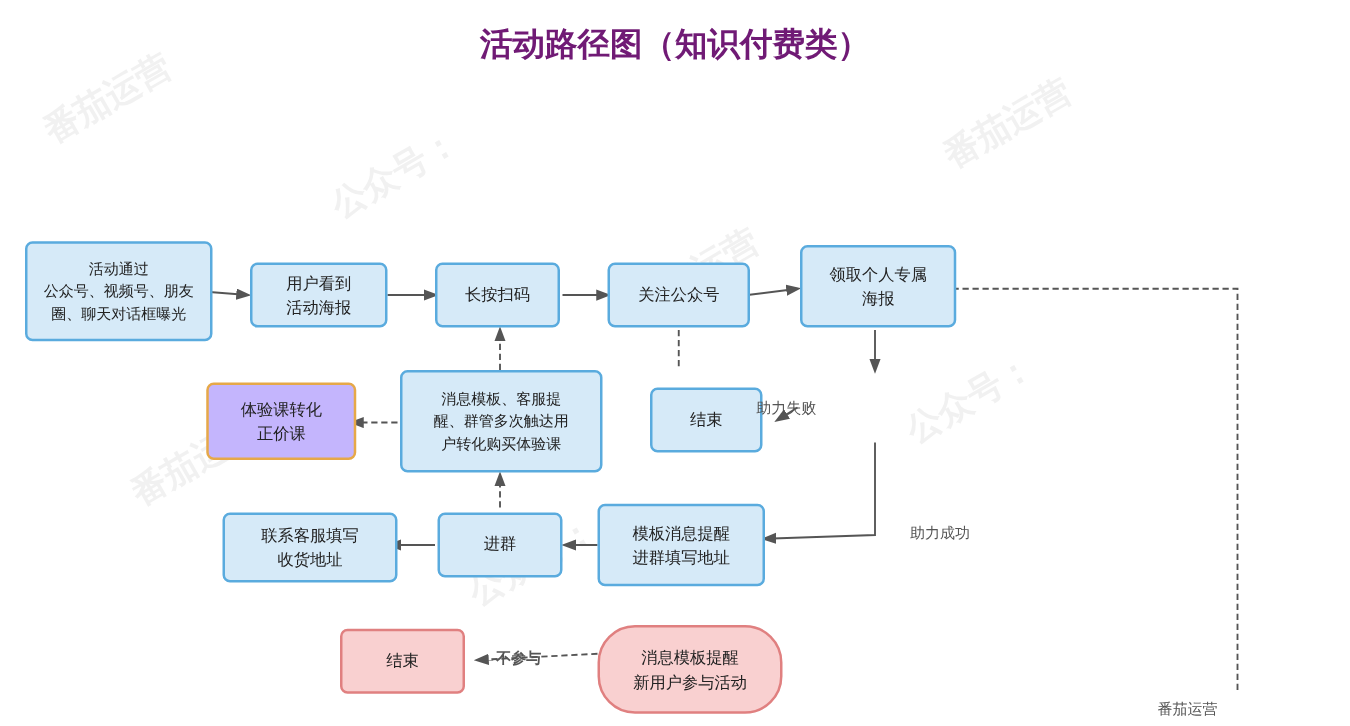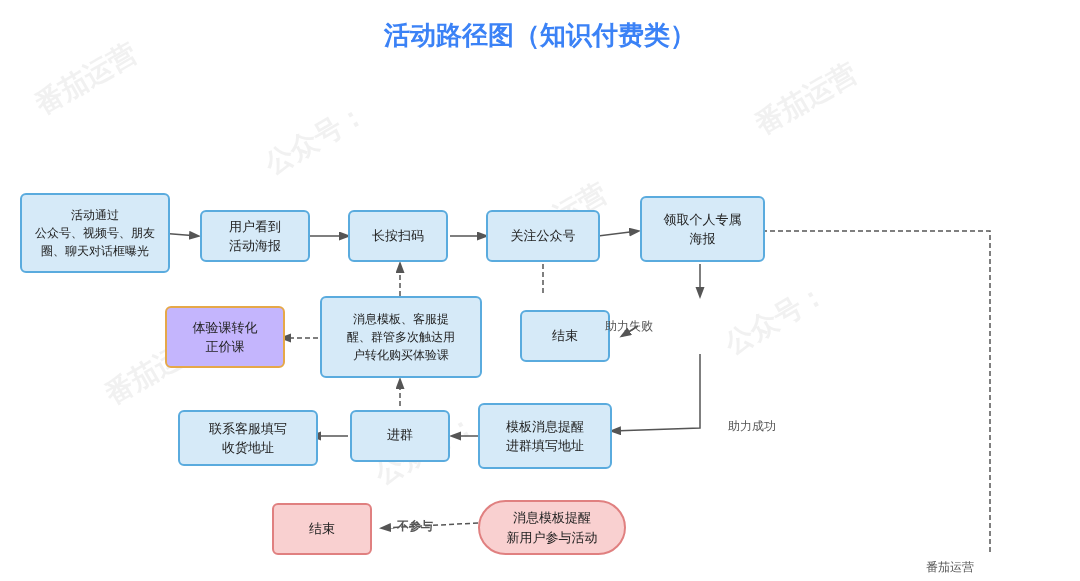--- a/index.html
+++ b/index.html
@@ -10,21 +10,21 @@
       height: 581px;
       overflow: hidden;
       position: relative;
     }
     .page-title {
       text-align: center;
       font-size: 26px;
       font-weight: bold;
       padding-top: 18px;
       padding-bottom: 10px;
-      color: #3b82f6;
+      color: #701a75;
     }
     .watermark {
       position: absolute;
       color: rgba(180,180,180,0.18);
       font-size: 28px;
       font-weight: bold;
       transform: rotate(-30deg);
       pointer-events: none;
       white-space: nowrap;
       user-select: none;
@@ -166,21 +166,21 @@
   </div>
 
   <div class="box" style="left:340px;top:347px;width:100px;height:52px;font-family:Liberation Mono, monospace;">
     进群
   </div>
 
   <div class="box" style="left:168px;top:347px;width:140px;height:56px;">
     联系客服填写<br>收货地址
   </div>
 
-  <div class="box box-pink" style="left:468px;top:437px;width:148px;height:55px;border-radius:30px;">
+  <div class="box box-pink" style="left:468px;top:437px;width:148px;height:71px;border-radius:30px;">
     消息模板提醒<br>新用户参与活动
   </div>
 
   <div class="box box-pink" style="left:262px;top:440px;width:100px;height:52px;">
     结束
   </div>
 
   <div class="label-text" style="left:595px;top:255px;">助力失败</div>
   <div class="label-text" style="left:718px;top:355px;">助力成功</div>
   <div class="label-text" style="left:375px;top:455px;font-weight:bold;">←不参与</div>

